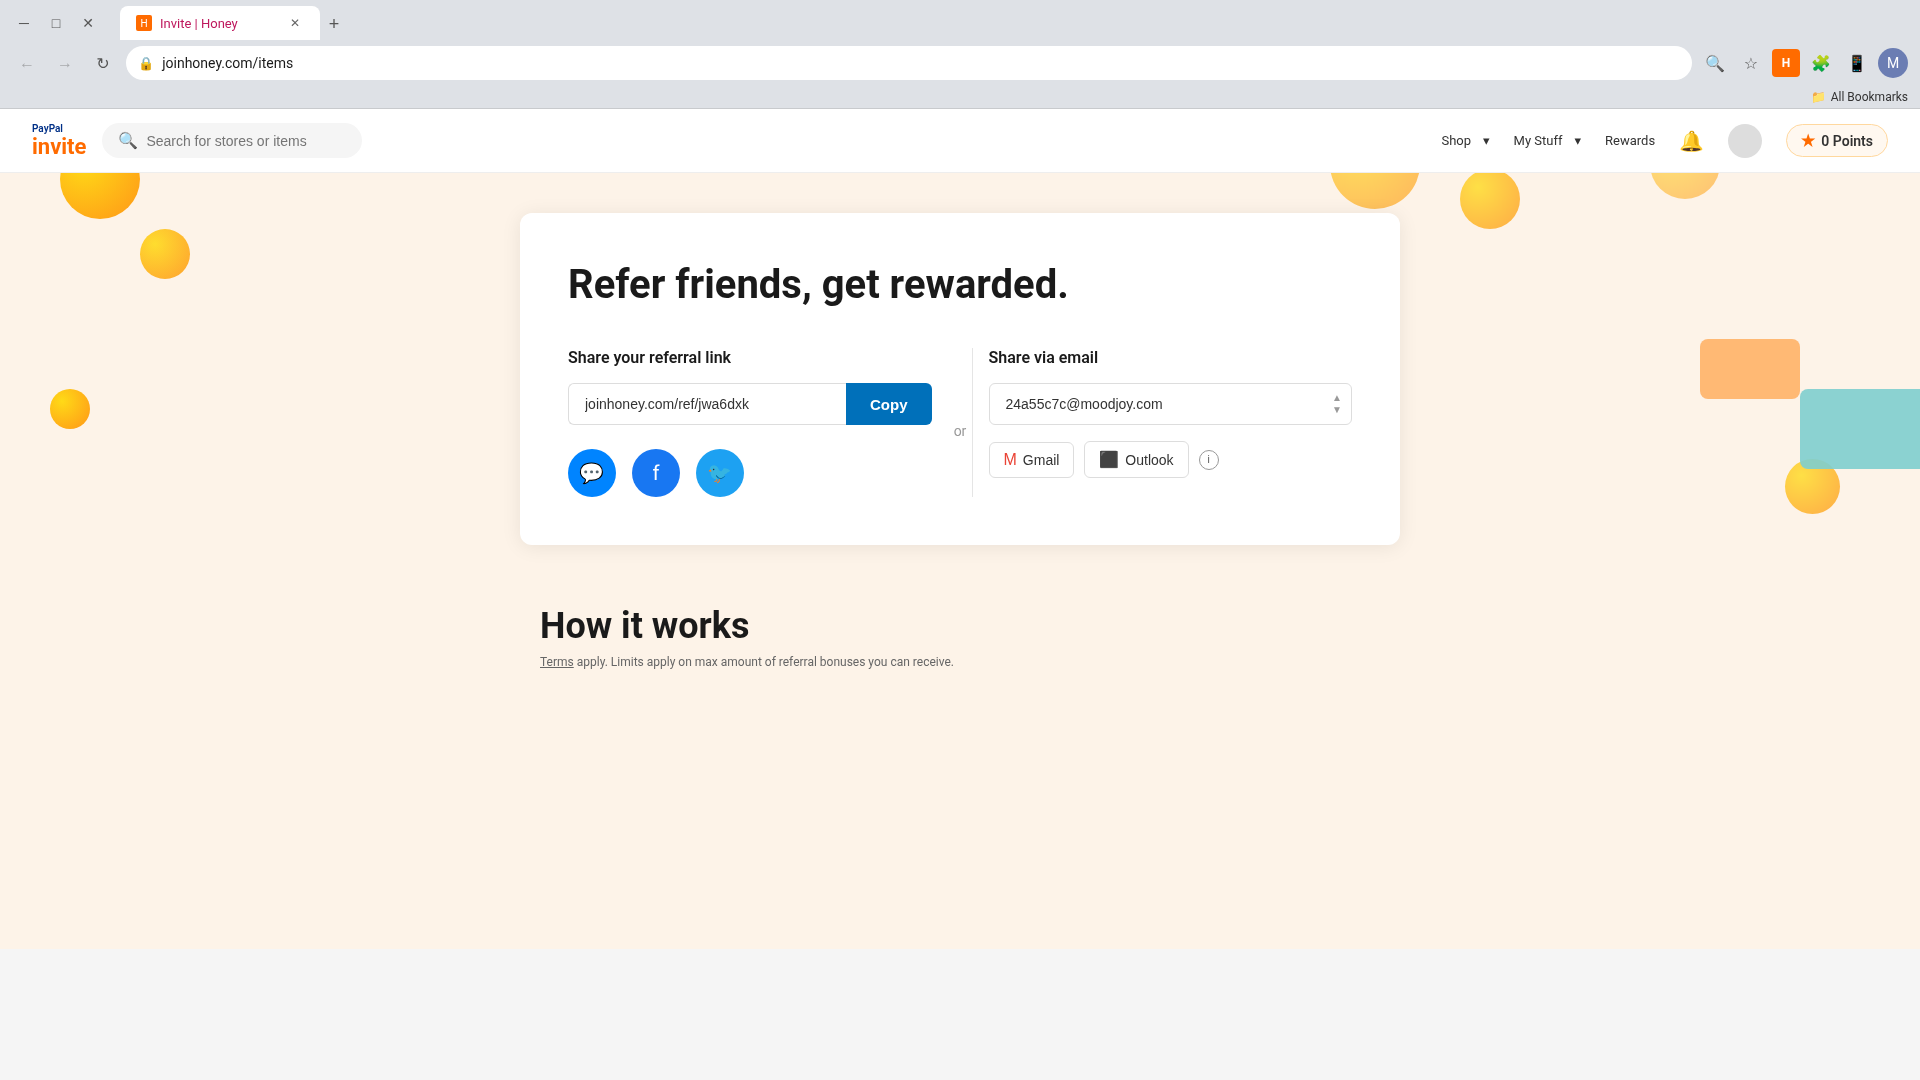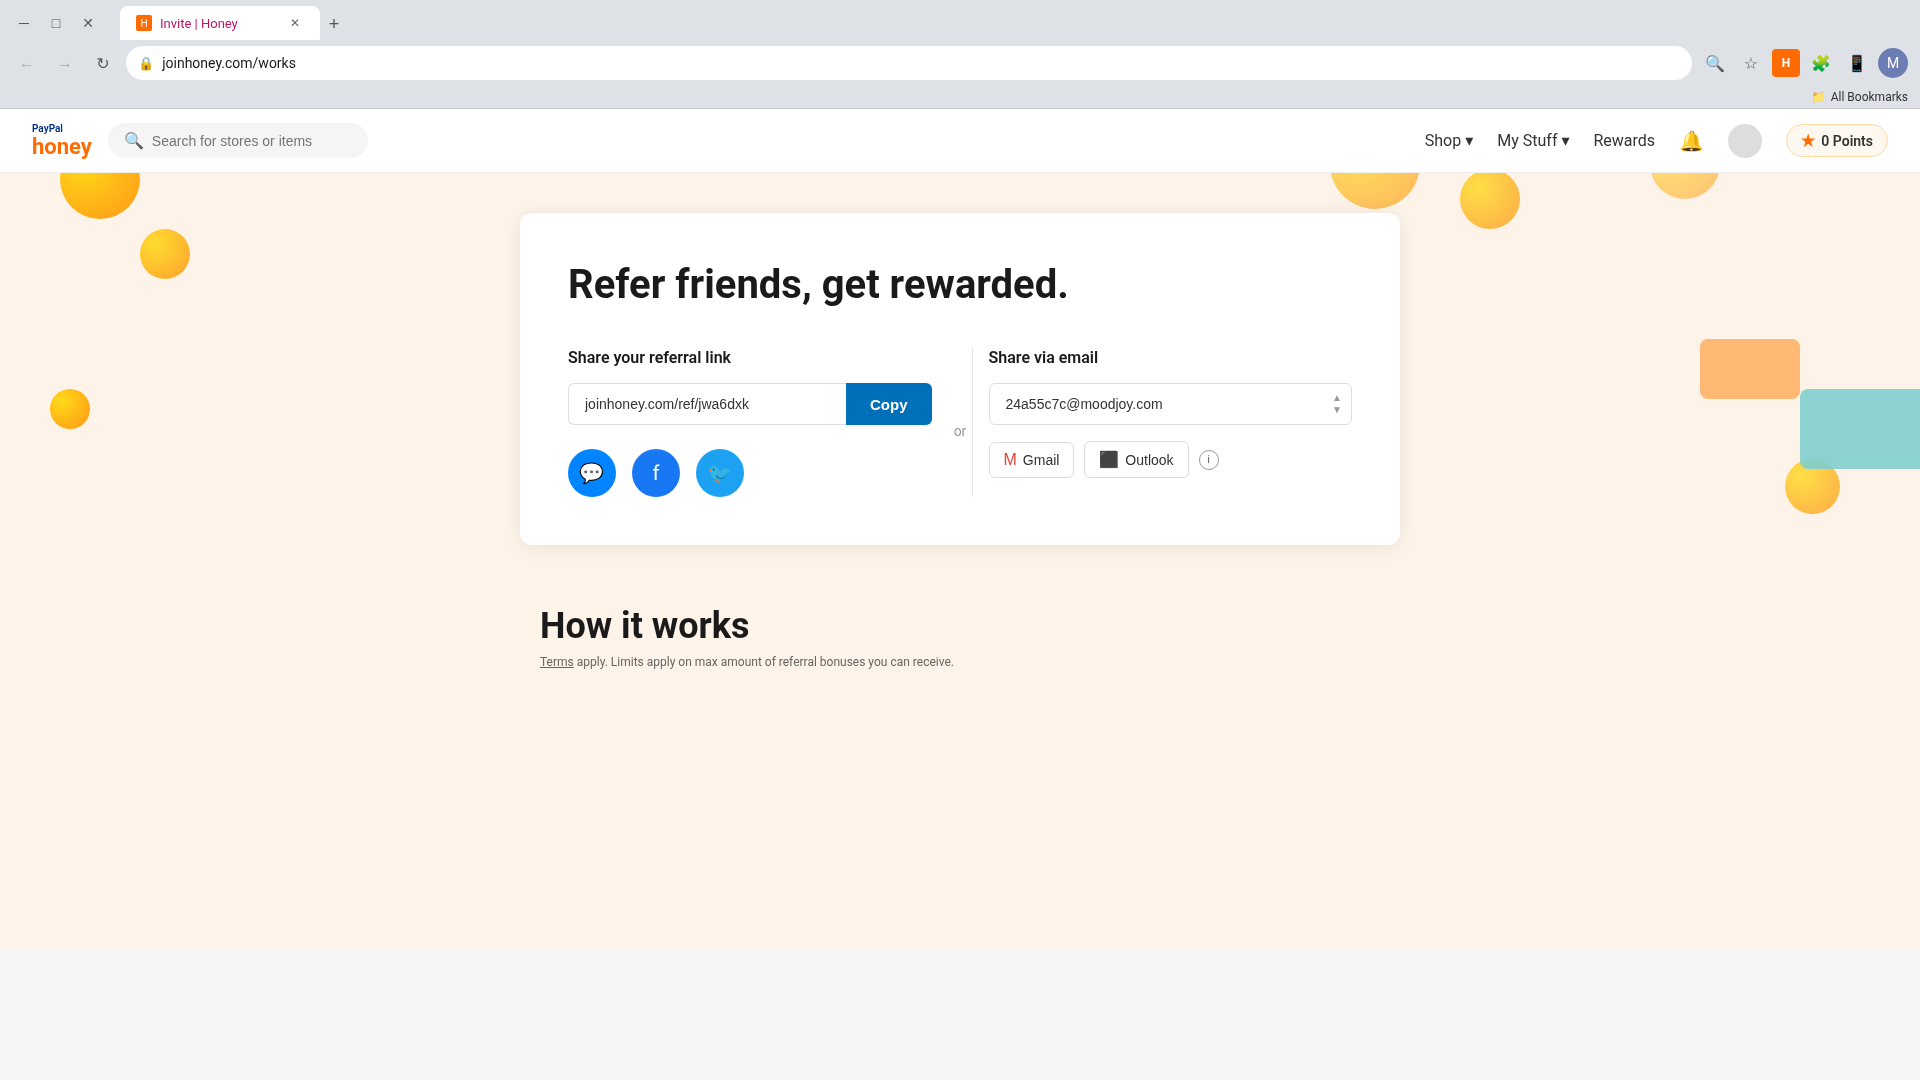--- a/index.html
+++ b/index.html
@@ -178,22 +178,22 @@
     }
     .nav-search input {
       border: none; background: none; outline: none;
       font-size: 14px; color: #666; width: 100%;
     }
     .nav-right {
       margin-left: auto;
       display: flex; align-items: center; gap: 24px;
     }
     .nav-link {
-      font-size: 16px; color: #333; cursor: pointer;
-      display: flex; align-items: center; gap: 4px;
+      font-size: 13px; color: #333; cursor: pointer;
+      display: flex; align-items: center; gap: 12px;
       text-decoration: none;
     }
     .nav-bell {
       font-size: 20px; color: #666; cursor: pointer;
     }
     .nav-avatar {
       width: 34px; height: 34px;
       background: #ddd;
       border-radius: 50%;
       cursor: pointer;
@@ -442,21 +442,21 @@
     </button>
     <button class="nav-btn disabled">
       <span>→</span>
     </button>
     <button class="nav-btn">
       <span>↻</span>
     </button>
 
     <div class="address-bar">
       <span class="address-lock">🔒</span>
-      <span class="address-text">joinhoney.com/works</span>
+      <span class="address-text">joinhoney.com/items</span>
     </div>
 
     <div class="toolbar-icons">
       <button class="toolbar-icon-btn">🔍</button>
       <button class="toolbar-icon-btn">☆</button>
       <div class="honey-ext">H</div>
       <button class="toolbar-icon-btn">🧩</button>
       <button class="toolbar-icon-btn">📱</button>
       <div class="profile-btn">M</div>
     </div>
@@ -469,21 +469,21 @@
     </span>
   </div>
 </div>
 
 <div class="page-content">
 
   <nav class="honey-nav">
     <div class="honey-logo">
       <div>
         <div class="honey-logo-paypal">PayPal</div>
-        <div class="honey-logo-text">honey</div>
+        <div class="honey-logo-text">invite</div>
       </div>
     </div>
 
     <div class="nav-search">
       <span>🔍</span>
       <input type="text" placeholder="Search for stores or items" style="">
     </div>
 
     <div class="nav-right">
       <a class="nav-link">

